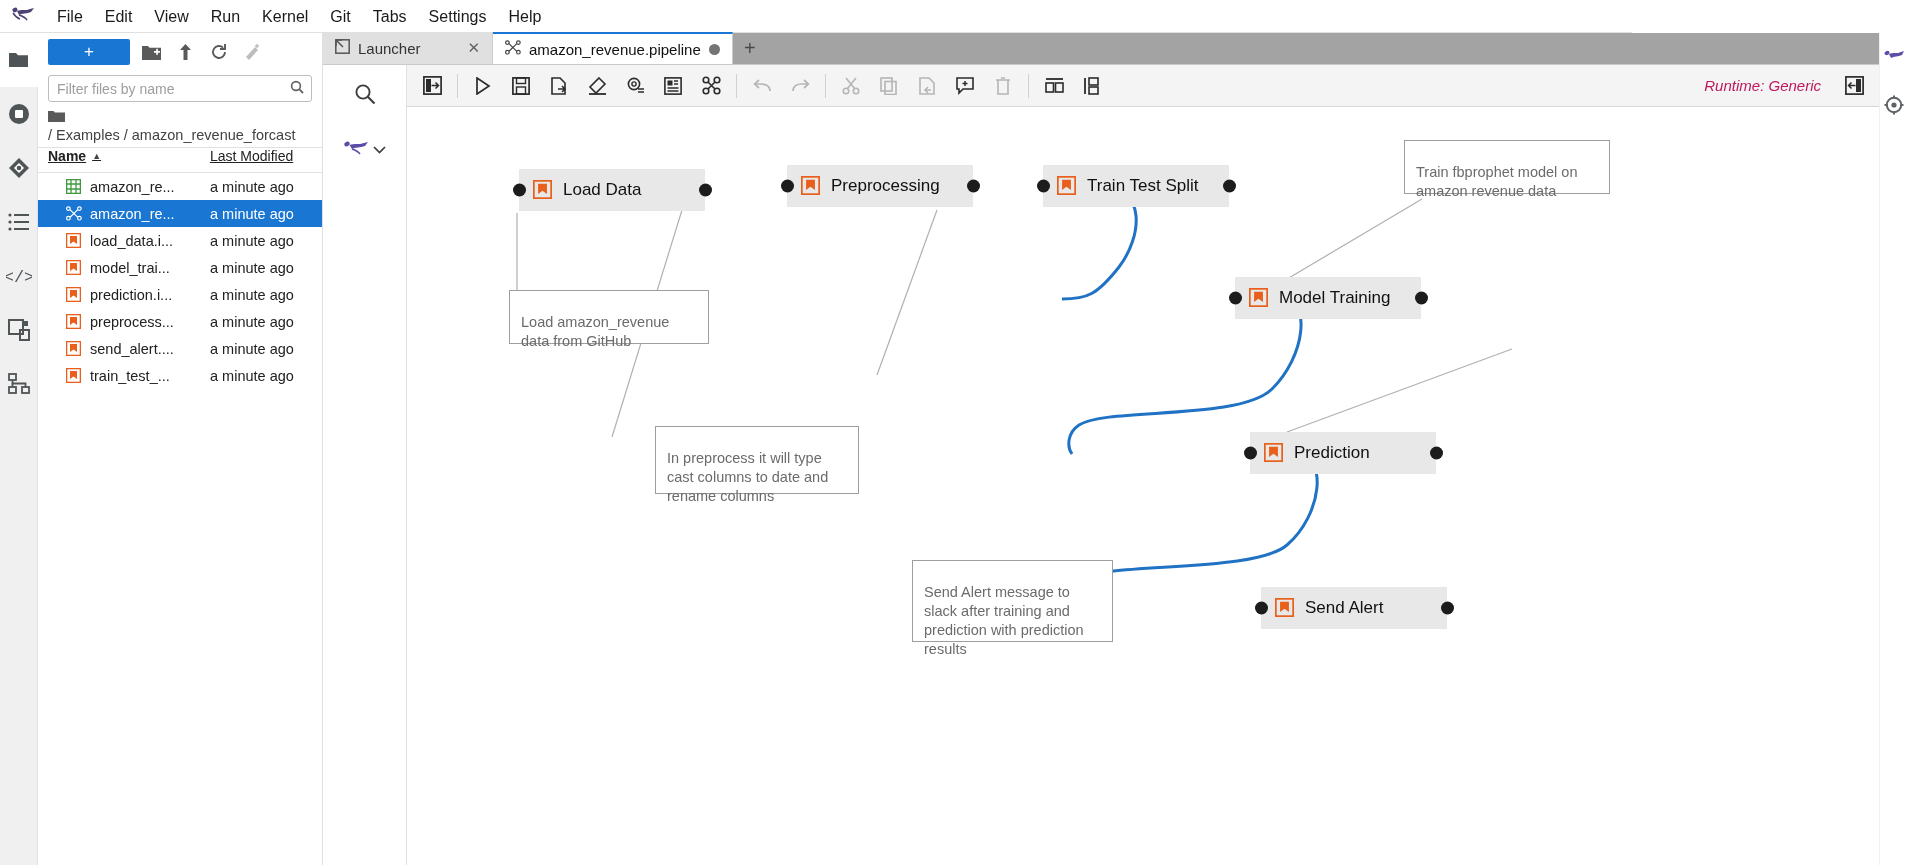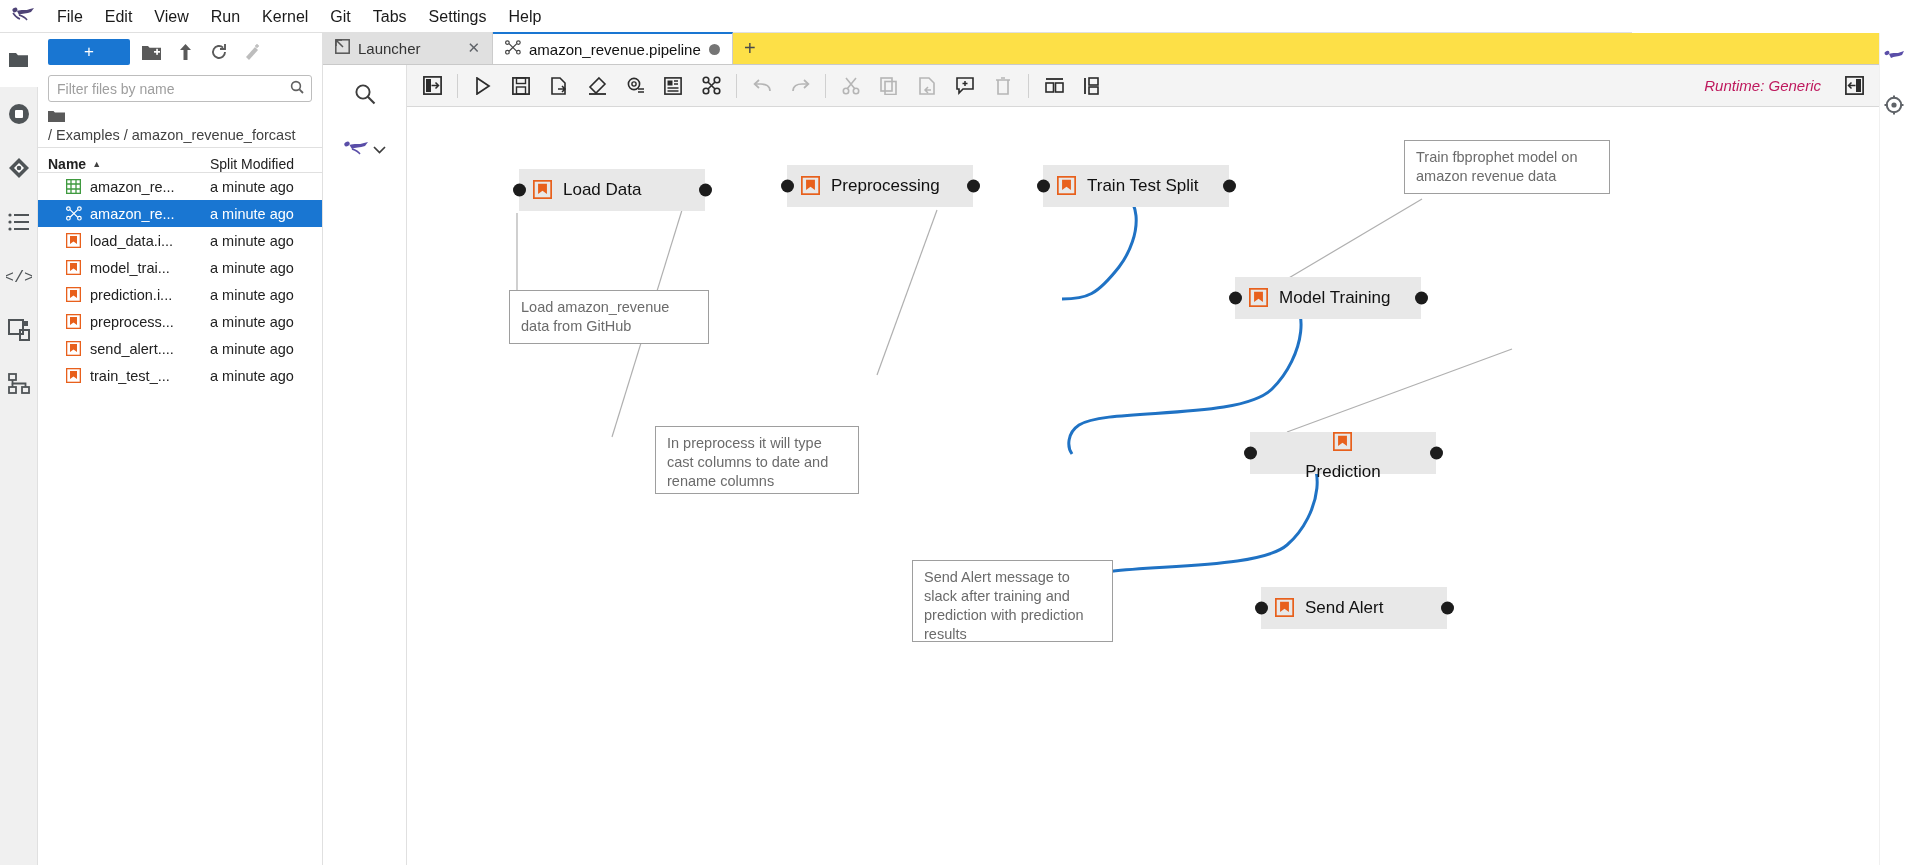--- a/index.html
+++ b/index.html
@@ -69,42 +69,42 @@
     position: absolute; right: 18px; top: 9px; color: #616161; pointer-events: none;
   }
   .fb-breadcrumb {
     padding: 2px 10px 4px 10px; font-size: 14px; color: #424242;
     display: flex; flex-direction: column; gap: 1px;
   }
   .fb-bc-folder { color: #5f6368; }
   .fb-bc-path { white-space: nowrap; overflow: hidden; font-size: 14.5px; }
   .fb-header {
     display: flex; border-top: 1px solid #e0e0e0; border-bottom: 1px solid #e0e0e0;
-    height: 26px; align-items: flex-end; font-size: 14px; font-weight: bold; color: #212121;
+    height: 26px; align-items: flex-start; font-size: 14px; font-weight: bold; color: #212121; text-decoration: underline;
   }
   .fb-h-name { flex: 1 1 auto; padding-left: 10px; display: flex; align-items: center; gap: 6px; }
   .fb-h-mod { width: 112px; font-weight: normal; color: #212121; }
   .sort-caret { font-size: 9px; color: #424242; }
   .fb-list { flex: 1 1 auto; overflow: hidden; }
   .fb-row {
     display: flex; align-items: center; height: 27px; font-size: 14.5px;
     color: #212121; cursor: pointer; padding-left: 28px;
   }
   .fb-row.selected { background: #1976d2; color: #ffffff; }
   .fb-row .fb-icon { width: 24px; display: flex; align-items: center; }
   .fb-row .fb-name { flex: 1 1 auto; white-space: nowrap; overflow: hidden; }
   .fb-row .fb-mod { width: 112px; white-space: nowrap; }
 
   
   .main {
     position: absolute; top: 33px; left: 323px; width: 1556px; height: 832px;
     background: #ffffff; display: flex; flex-direction: column;
   }
   .tabbar {
-    height: 32px; background: #fde047; display: flex; align-items: flex-end;
+    height: 32px; background: #a3a3a3; display: flex; align-items: flex-end;
     border-bottom: 1px solid #c9c9c9;
   }
   .tab {
     height: 32px; display: flex; align-items: center; gap: 8px;
     padding: 0 12px; font-size: 15px; color: #333;
     background: #e0e0e0; border-right: 1px solid #cccccc; cursor: pointer;
     min-width: 170px;
   }
   .tab.active {
     background: #ffffff; border-top: 2px solid #1976d2; color: #111;
@@ -163,21 +163,21 @@
   .node .node-icon { width: 20px; height: 20px; flex: 0 0 auto; }
   .port {
     position: absolute; width: 13px; height: 13px; border-radius: 50%;
     background: #1c1c1c; top: 50%; transform: translateY(-50%);
   }
   .port.in { left: -6.5px; }
   .port.out { right: -6.5px; }
 
   .comment {
     position: absolute; background: #ffffff; border: 1px solid #9e9e9e;
-    font-size: 14.5px; color: #6b6b6b; line-height: 1.32; padding: 7px 11px;
+    font-size: 14.5px; color: #6b6b6b; line-height: 1.32; padding: 22px 11px;
   }
 
   svg.links { position: absolute; left: 0; top: 0; pointer-events: none; }
 
   
   .right-strip {
     position: absolute; top: 33px; right: 0; width: 28px; height: 832px;
     background: #ffffff; display: flex; flex-direction: column; align-items: center;
     gap: 24px; padding-top: 14px; border-left: 1px solid #f0f0f0;
   }
@@ -310,21 +310,21 @@
         </svg>
     </span>
     <span class="fb-bc-path">/ Examples / amazon_revenue_forcast</span>
   </div>
 
   <div class="fb-header">
     <div class="fb-h-name">
       <span>Name</span>
       <span class="sort-caret">▲</span>
     </div>
-    <div class="fb-h-mod">Split Modified</div>
+    <div class="fb-h-mod">Last Modified</div>
   </div>
 
   <div class="fb-list">
 
     <div class="fb-row">
       <span class="fb-icon">
         <svg width="15" height="15" viewBox="0 0 15 15">
             <rect x="0.5" y="0.5" width="14" height="14" fill="none" stroke="#3f9a3f" stroke-width="1.6"></rect>
             <path d="M5 1v13M10 1v13M1 5h13M1 10h13" stroke="#3f9a3f" stroke-width="1.3"></path>
           </svg>
@@ -674,21 +674,21 @@
           <span class="node-icon">
             <svg width="19" height="19" viewBox="0 0 15 15">
                 <rect x="0.5" y="0.5" width="14" height="14" fill="none" stroke="#e8601c" stroke-width="1.7"></rect>
                 <path d="M4 3h7v8l-3.5-2.6L4 11Z" fill="#e8601c"></path>
               </svg>
           </span>
           <span>Model Training</span>
           <span class="port out"></span>
         </div>
 
-        <div class="node" style="left:843px; top:325px; width:186px;flex-direction:column;">
+        <div class="node" style="left:843px; top:325px; width:186px;">
           <span class="port in"></span>
           <span class="node-icon">
             <svg width="19" height="19" viewBox="0 0 15 15">
                 <rect x="0.5" y="0.5" width="14" height="14" fill="none" stroke="#e8601c" stroke-width="1.7"></rect>
                 <path d="M4 3h7v8l-3.5-2.6L4 11Z" fill="#e8601c"></path>
               </svg>
           </span>
           <span>Prediction</span>
           <span class="port out"></span>
         </div>

